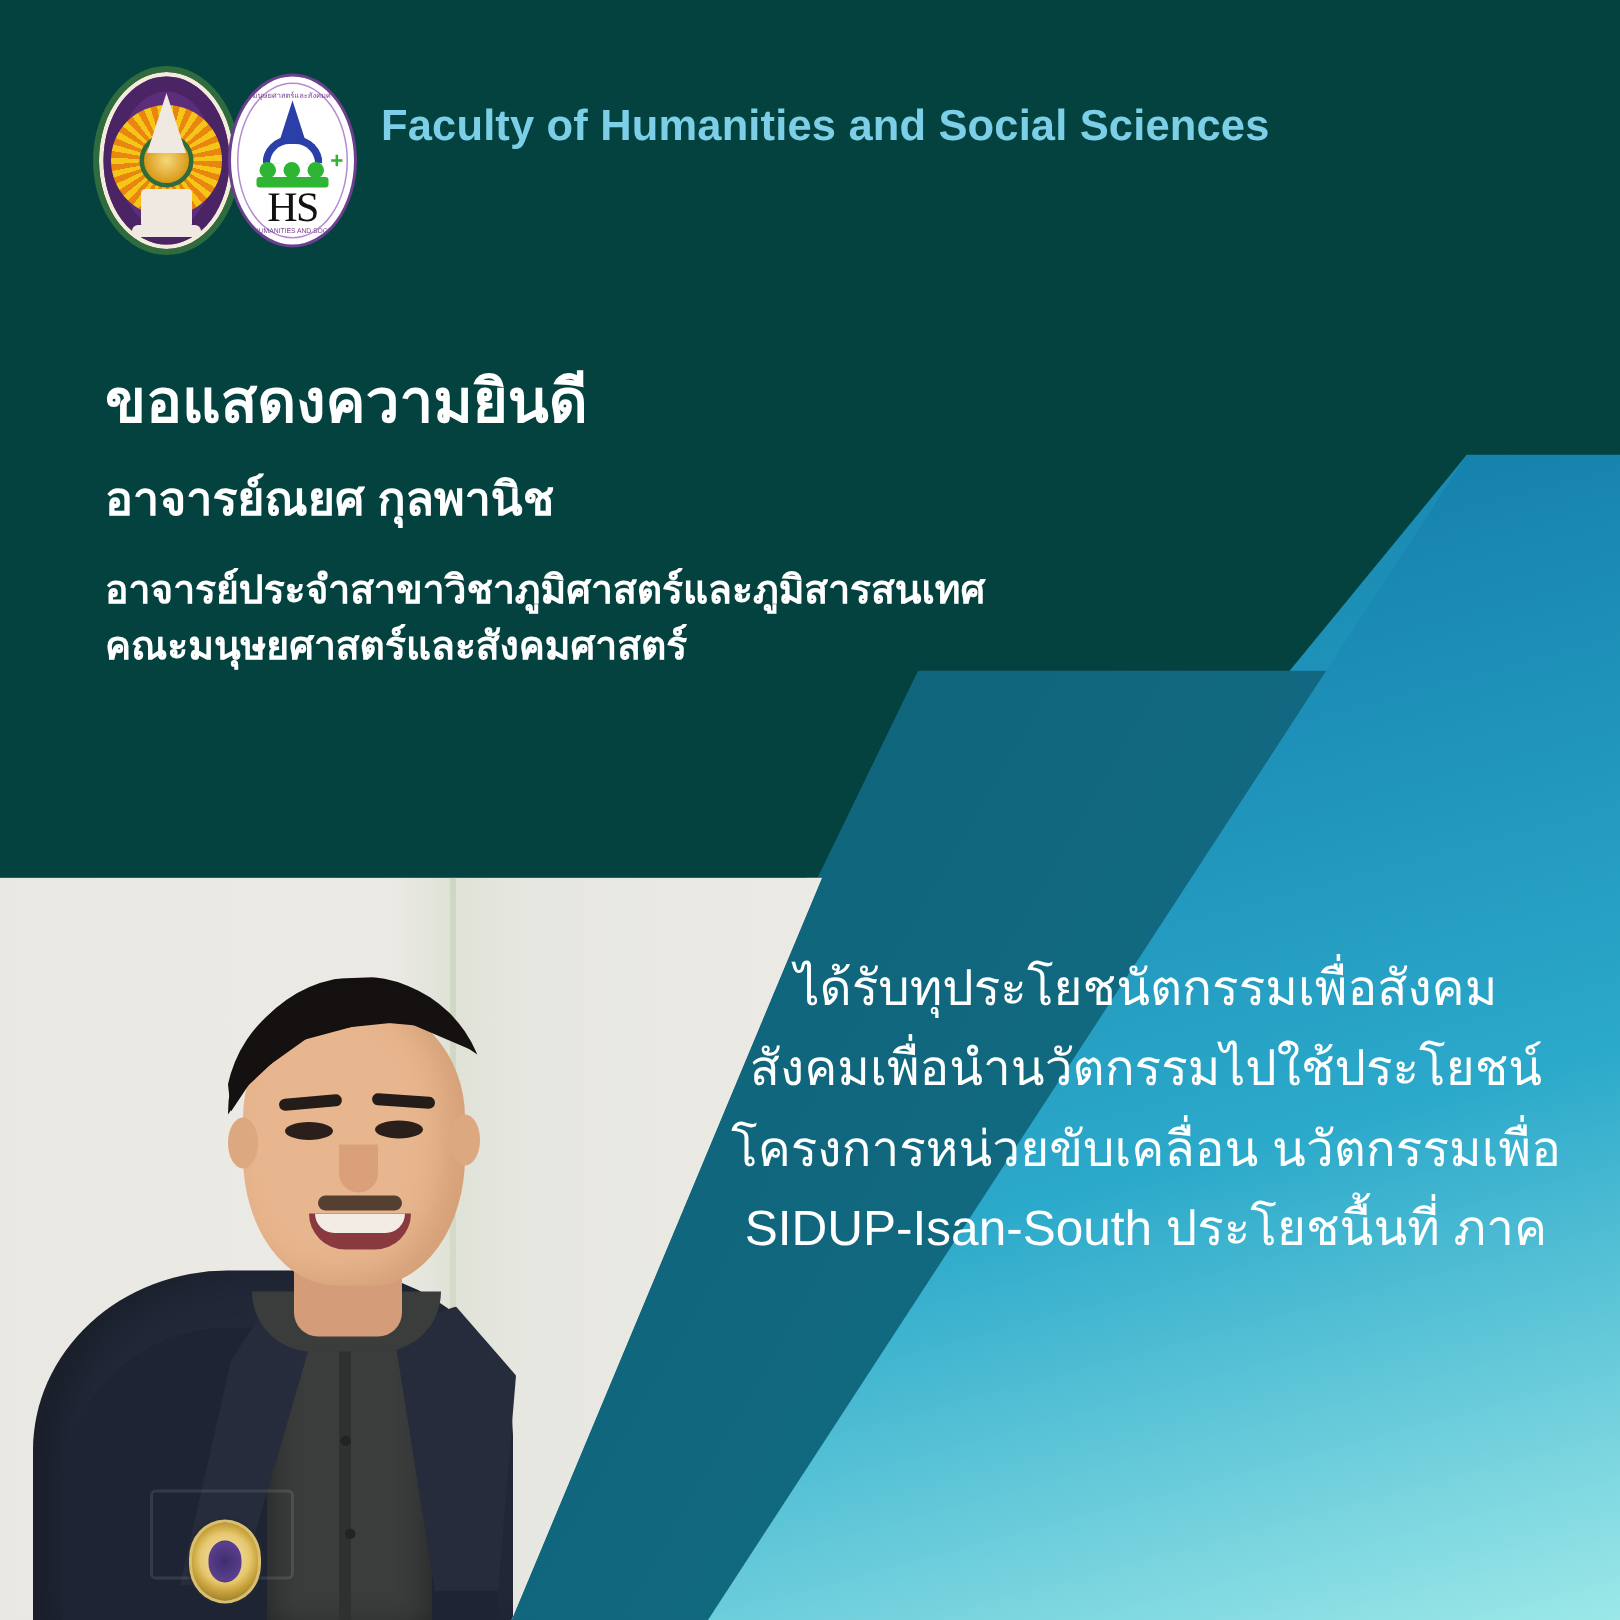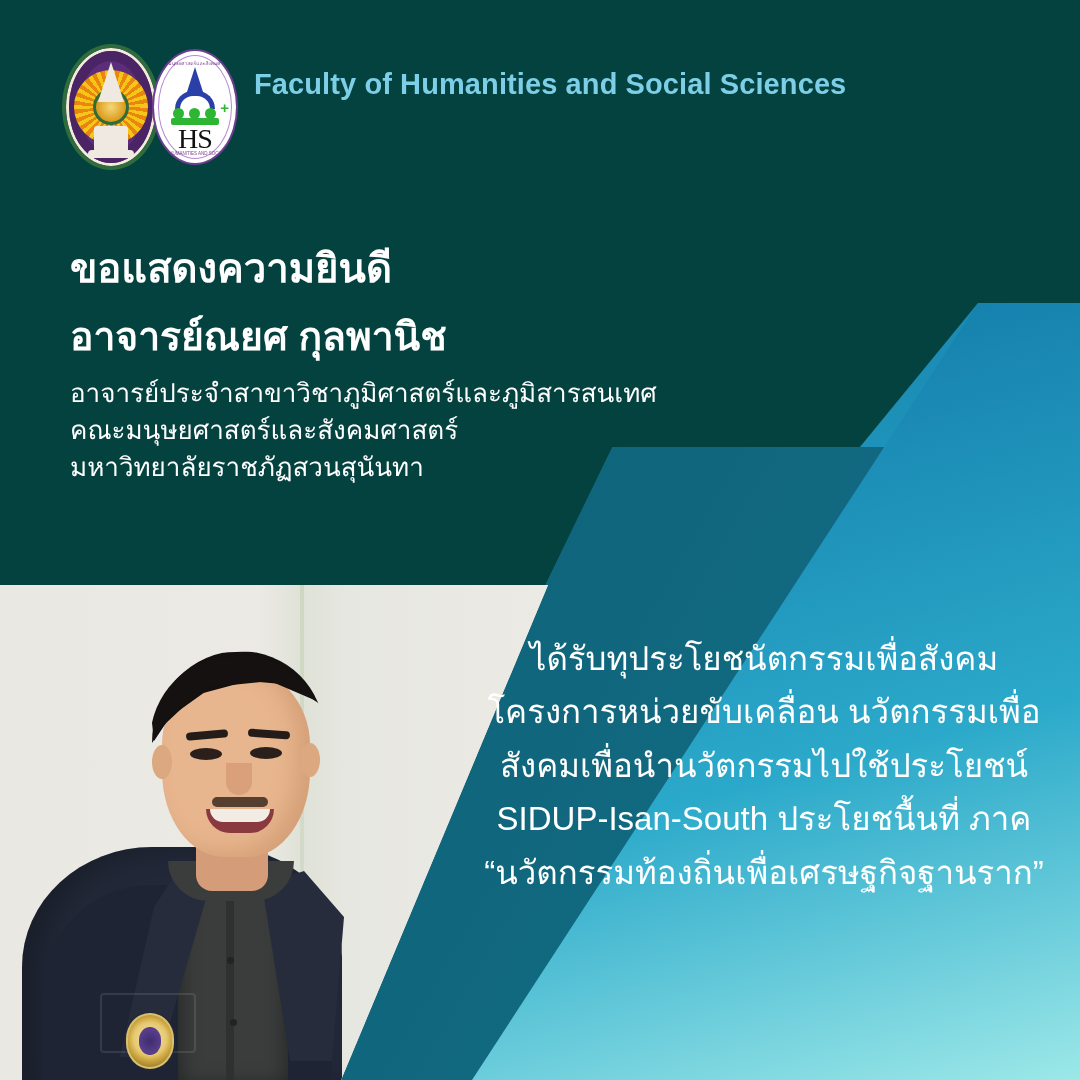--- a/index.html
+++ b/index.html
@@ -262,25 +262,25 @@
     letter-spacing:.1px;
   }
 
   
   .congrats{
     position:absolute; left:70px; top:246px;
     color:#ffffff; font-size:40px; font-weight:bold; line-height:1.1;
   }
   .name{
     position:absolute; left:70px; top:315px;
-    color:#ffffff; font-size:39px; font-weight:bold; line-height:1.15;
+    color:#ffffff; font-size:31px; font-weight:bold; line-height:1.15;
   }
   .affil{
     position:absolute; left:70px; top:375px;
-    color:#ffffff; font-size:26px; line-height:1.42; font-weight:400;
+    color:#ffffff; font-size:26px; line-height:1.42; font-weight:700;
   }
 
   
   .award{
     position:absolute; left:470px; top:632px; width:588px;
     color:#ffffff; font-size:33px; line-height:1.62;
     text-align:center; font-weight:500;
   }
 </style>
 </head>
@@ -354,24 +354,22 @@
 
   <div class="header-text">
     <div>Faculty of Humanities and Social Sciences</div>
   </div>
 
   <div class="congrats">ขอแสดงความยินดี</div>
   <div class="name">อาจารย์ณยศ กุลพานิช</div>
   <div class="affil">
     <div>อาจารย์ประจำสาขาวิชาภูมิศาสตร์และภูมิสารสนเทศ</div>
     <div>คณะมนุษยศาสตร์และสังคมศาสตร์</div>
-    <div>มหาวิทยาลัยราชภัฏสวนสุนันทา</div>
   </div>
 
   <div class="award">
     <div>ได้รับทุประโยชนัตกรรมเพื่อสังคม</div>
+    <div>สังคมเพื่อนำนวัตกรรมไปใช้ประโยชน์</div>
     <div>โครงการหน่วยขับเคลื่อน นวัตกรรมเพื่อ</div>
-    <div>สังคมเพื่อนำนวัตกรรมไปใช้ประโยชน์</div>
     <div>SIDUP-Isan-South ประโยชนื้นที่ ภาค</div>
-    <div>“นวัตกรรมท้องถิ่นเพื่อเศรษฐกิจฐานราก”</div>
   </div>
 
 </div>
 
 </body></html>

